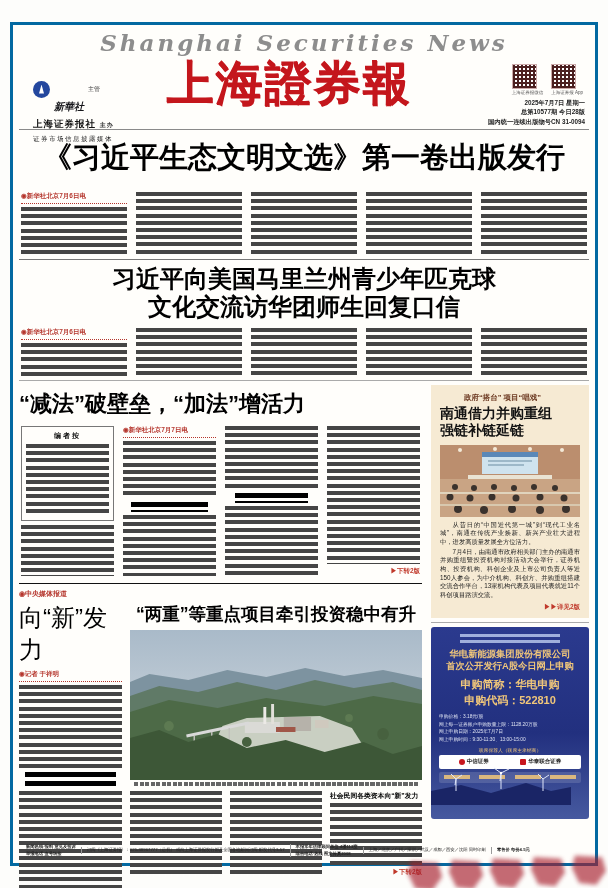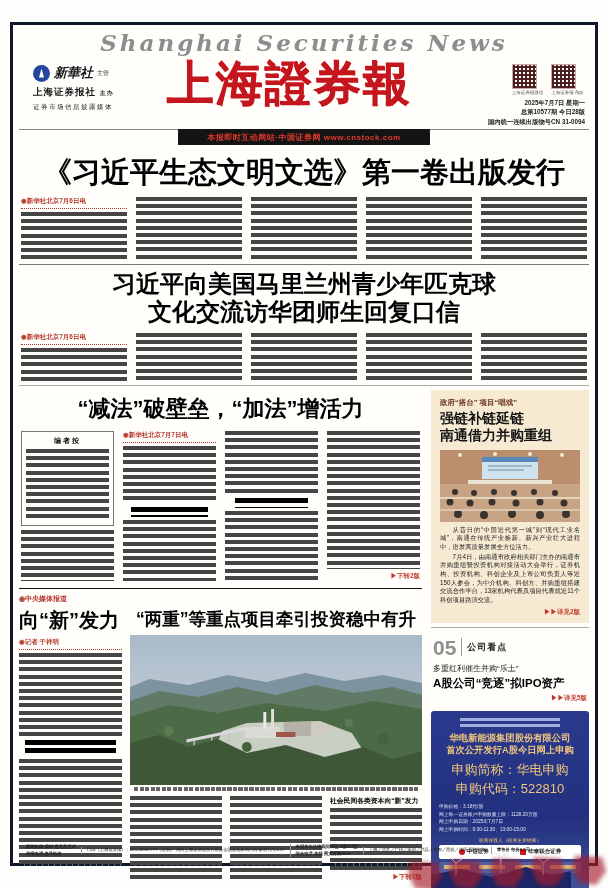--- a/index.html
+++ b/index.html
@@ -1,89 +1,89 @@
 <!DOCTYPE html>
 <html><head>
 <meta charset="utf-8">
 <style>
   html,body{margin:0;padding:0;}
   body{width:608px;height:888px;overflow:hidden;background:#f3f2ef;font-family:"Liberation Sans",sans-serif;}
   .page{position:relative;width:608px;height:888px;background:#fdfdfb;}
-  .frame{position:absolute;left:10px;right:10px;top:22px;bottom:22px;border:3px solid #0f172a;background:#fffefb;padding:3px 6px;box-sizing:border-box;}
+  .frame{position:absolute;left:10px;right:10px;top:22px;bottom:22px;border:3px solid #0369a1;background:#fffefb;padding:3px 6px;box-sizing:border-box;}
   
   .script-title{text-align:center;font-family:"DejaVu Serif",serif;font-style:italic;font-weight:bold;color:#8d8d8d;font-size:23px;letter-spacing:3px;margin-top:1px;}
   .header-row{display:flex;margin-top:2px;height:70px;}
   .brand-left{width:122px;padding-left:14px;box-sizing:border-box;}
   .xh-row{display:flex;align-items:center;gap:4px;margin-top:6px;}
   .xh-logo{width:17px;height:17px;border-radius:50%;background:#24479e;position:relative;flex:0 0 auto;}
   .xh-logo:before{content:"";position:absolute;left:6px;top:4px;width:5px;height:9px;background:#fff;clip-path:polygon(50% 0,100% 100%,0 100%);}
-  .xh-name{font-family:"DejaVu Serif",serif;font-weight:bold;font-style:italic;font-size:13px;color:#16161a;}
+  .xh-name{font-family:"DejaVu Serif",serif;font-weight:bold;font-style:italic;font-size:10px;color:#16161a;margin-top:36px;}
   .tiny-suffix{font-size:6px;color:#333;}
   .pub-row{margin-top:4px;font-size:9.5px;font-weight:bold;color:#111;letter-spacing:1px;}
   .tagline{margin-top:4px;font-size:6.5px;color:#222;letter-spacing:1.5px;}
   .brand-center{flex:1;text-align:center;}
   .cn-title{font-family:"DejaVu Serif",serif;font-weight:900;color:#c4161c;font-size:47px;line-height:1.05;letter-spacing:2px;text-shadow:0.5px 0.5px 0 #c4161c;}
   .brand-right{width:152px;box-sizing:border-box;padding-top:6px;}
   .qr-row{display:flex;gap:8px;justify-content:flex-end;padding-right:6px;}
   .qr-wrap{text-align:center;}
   .qr{width:25px;height:25px;background-color:#fff;border:1px solid #caa;box-sizing:border-box;background-image:repeating-linear-gradient(0deg,#4c2020 0 2px,transparent 2px 4px),repeating-linear-gradient(90deg,#4c2020 0 2px,transparent 2px 4px);}
   .qr-label{font-size:4.5px;color:#555;margin-top:1px;}
   .date-block{margin-top:3px;text-align:right;padding-right:4px;font-size:6.3px;color:#222;line-height:1.5;font-weight:bold;}
   .header-rule{border-top:1px solid #8a8a8a;margin-top:1px;}
   .black-bar{width:252px;margin:-1px auto 0;background:#141414;color:#e2392b;font-size:8px;font-weight:bold;text-align:center;padding:2.5px 0;letter-spacing:0.5px;}
   
-  .h1{font-size:29px;font-weight:900;color:#000;text-align:center;margin:8px 0 4px;letter-spacing:0px;}
+  .h1{font-size:29px;font-weight:900;color:#000;text-align:center;margin:8px 0 14px;letter-spacing:0px;}
   .h2{font-size:24px;font-weight:900;color:#000;text-align:center;line-height:1.18;margin:4px 0 6px;}
   .rule{border-top:1px solid #777;margin:5px 0;}
   .rule-light{border-top:1px solid #aaa;margin:4px 0;}
   
   .gk{background-image:repeating-linear-gradient(180deg,#454545 0 4px,transparent 4px 7.2px),repeating-linear-gradient(90deg,transparent 0 5px,rgba(255,255,255,.35) 5px 6px);}
   .gk-b{background-image:repeating-linear-gradient(180deg,#000 0 5px,transparent 5px 8.5px);}
   .cols{display:flex;gap:9px;padding:0 2px;}
   .col{flex:1;display:flex;flex-direction:column;}
   .byline{color:#b5352c;font-size:6.5px;font-weight:bold;padding-bottom:2px;border-bottom:1px dotted #b5352c;margin-bottom:3px;white-space:nowrap;}
   .jump{color:#c0392b;font-size:6.5px;font-weight:bold;text-align:right;margin-top:3px;}
   
   .main-lower{display:flex;gap:9px;margin-top:2px;}
   .left-main{flex:1;min-width:0;}
   .right-rail{width:158px;flex:0 0 158px;}
-  .h3{font-size:22px;font-weight:900;text-align:center;margin-top:4px;}
+  .h3{font-size:22px;font-weight:900;text-align:left;margin-top:4px;}
   .h3sub{font-size:13.5px;font-weight:500;text-align:center;margin-top:3px;color:#111;}
   .editor-box{border:1px solid #777;padding:4px;margin-bottom:4px;}
   .editor-label{text-align:center;font-size:7px;font-weight:bold;letter-spacing:2px;margin-bottom:3px;color:#111;}
   .thick-rule{border-top:1.5px solid #111;margin:7px 0 5px;}
   
   .bottom-sec{display:flex;gap:8px;}
   .bcol-left{width:103px;flex:0 0 103px;}
   .tag{color:#b5352c;font-size:7px;font-weight:bold;}
-  .h-left{font-size:20px;font-weight:700;margin:3px 0 4px;}
+  .h-left{font-size:24px;font-weight:400;margin:3px 0 4px;}
   .h-main{font-size:17.5px;font-weight:900;text-align:center;margin:13px 0 4px;white-space:nowrap;}
   .photo{width:100%;height:150px;display:block;}
   .caption-line{height:4px;margin:2px 4px 0;background-image:repeating-linear-gradient(90deg,#666 0 4px,transparent 4px 5.5px);}
   .photo-cols{display:flex;gap:8px;margin-top:5px;}
   .subhead-sm{font-size:6.8px;font-weight:bold;color:#000;margin-bottom:2px;}
   
   .sidebar-box{background:#f6ead3;padding:8px 9px 6px;box-sizing:border-box;}
-  .sb-kicker{font-size:7.5px;font-weight:bold;color:#6d3a22;}
+  .sb-kicker{font-size:7.5px;font-weight:bold;color:#6d3a22;margin-left:24px;}
   .sb-title{font-size:14px;font-weight:900;color:#131313;line-height:1.25;margin-top:2px;}
   .sb-photo{width:100%;height:72px;display:block;margin-top:5px;}
   .sb-body{font-size:6.3px;line-height:1.38;color:#222;text-align:justify;margin-top:4px;}
   .sb-body p{margin:0 0 1px;text-indent:2em;}
   .sec05{padding:5px 2px 4px;}
   .sec05-head{display:flex;align-items:center;gap:5px;}
   .sec05-num{font-size:21px;font-weight:bold;color:#8f8f8f;line-height:1;}
   .sec05-bar{width:1px;height:18px;background:#999;}
   .sec05-label{font-size:9px;font-weight:bold;color:#222;letter-spacing:1px;}
   .sec05-kicker{font-size:8px;color:#222;margin-top:5px;}
   .sec05-title{font-size:11.5px;font-weight:900;color:#000;margin-top:2px;}
   
   .ad{margin-top:4px;height:192px;background:linear-gradient(180deg,#2b3a8e 0%,#22307f 55%,#46599f 100%);border-radius:3px;position:relative;overflow:hidden;color:#fff;padding:7px 8px;box-sizing:border-box;}
   .ad-logo{height:10px;width:70%;margin:0 auto;background-image:repeating-linear-gradient(180deg,rgba(190,205,240,.8) 0 3px,transparent 3px 6px);}
   .ad-title{color:#f0c67a;font-weight:bold;font-size:9.3px;text-align:center;line-height:1.35;margin-top:4px;}
-  .ad-kv{color:#f0c67a;font-size:13px;font-weight:normal;text-align:center;margin-top:3px;line-height:1.5;}
+  .ad-kv{color:#f0c67a;font-size:11px;font-weight:bold;text-align:center;margin-top:3px;line-height:1.5;}
   .ad-lines{margin-top:4px;font-size:4.8px;line-height:1.6;color:#e8ecf8;opacity:.95;}
   .ad-sponsor-label{color:#f0c67a;font-size:4.8px;text-align:center;margin-top:3px;}
   .ad-sponsor{margin-top:2px;background:#fff;border-radius:2px;height:14px;display:flex;align-items:center;justify-content:space-around;padding:0 4px;}
   .sp-chip{display:flex;align-items:center;gap:2px;color:#222;font-size:5.5px;font-weight:bold;}
   .sp-ico{width:6px;height:6px;background:#c8161e;border-radius:50%;}
   .sp-ico.sq{border-radius:1px;}
   .ad-band{margin-top:3px;background:rgba(255,255,255,.14);border-radius:2px;height:11px;display:flex;align-items:center;justify-content:space-around;}
   .band-dash{width:26px;height:3.5px;background:rgba(242,200,121,.85);}
   .ad-turbines{position:absolute;left:0;right:0;bottom:14px;height:40px;}
   
@@ -129,21 +129,20 @@
           </div>
         </div>
         <div class="date-block">
           <div>2025年7月7日 星期一</div>
           <div>总第10577期 今日28版</div>
           <div>国内统一连续出版物号CN 31-0094</div>
         </div>
       </div>
     </div>
     <div class="header-rule"></div>
-    <div class="black-bar">本报即时互动网站·中国证券网 www.cnstock.com</div>
 
     <div class="h1">《习近平生态文明文选》第一卷出版发行</div>
     <div class="cols" style="height:62px;">
       <div class="col">
         <div class="byline">◉新华社北京7月6日电</div>
         <div class="gk" style="flex:1;"></div>
       </div>
       <div class="col">
           <div class="gk" style="flex:1;"></div>
         </div>
@@ -265,22 +264,22 @@
               </div>
             </div>
           </div>
         </div>
       </div>
 
       <div class="right-rail">
         <div class="sidebar-box">
           <div class="sb-kicker">政府“搭台” 项目“唱戏”</div>
           <div class="sb-title">
+            <div>南通借力并购重组</div>
             <div>强链补链延链</div>
-            <div>南通借力并购重组</div>
           </div>
           <svg class="sb-photo" viewBox="0 0 140 72" preserveAspectRatio="none">
             <rect width="140" height="72" fill="#c9a484"></rect>
             <rect width="140" height="34" fill="#bb8e6e"></rect>
             <circle cx="20" cy="5" r="2" fill="#f4ead8"></circle>
               <circle cx="55" cy="4" r="2" fill="#f4ead8"></circle>
               <circle cx="90" cy="4" r="2" fill="#f4ead8"></circle>
               <circle cx="122" cy="5" r="2" fill="#f4ead8"></circle>
             <rect x="42" y="7" width="56" height="22" fill="#cfe3ee"></rect>
             <rect x="42" y="7" width="56" height="5" fill="#5a88b8"></rect>
@@ -310,30 +309,20 @@
             <rect x="0" y="59" width="140" height="2" fill="#d8c8ae"></rect>
           </svg>
           <div class="sb-body">
             <p>从昔日的“中国近代第一城”到“现代工业名城”，南通在传统产业焕新、新兴产业壮大进程中，迸发高质量发展全方位活力。</p>
             <p>7月4日，由南通市政府相关部门主办的南通市并购重组暨投资机构对接活动大会举行，证券机构、投资机构、科创企业及上市公司负责人等近150人参会，为中介机构、科创方、并购重组搭建交流合作平台，13家机构代表及项目代表就近11个科创项目路演交流。</p>
           </div>
           <div class="jump">▶▶详见2版</div>
         </div>
         <div class="rule-light"></div>
 
-        <div class="sec05">
-          <div class="sec05-head">
-            <div class="sec05-num">05</div>
-            <div class="sec05-bar"></div>
-            <div class="sec05-label">公司看点</div>
-          </div>
-          <div class="sec05-kicker">多重红利催生并购“乐土”</div>
-          <div class="sec05-title">A股公司“竞逐”拟IPO资产</div>
-          <div class="jump">▶▶详见5版</div>
-        </div>
 
         <div class="ad">
           <div class="ad-logo"></div>
           <div class="ad-title">
             <div>华电新能源集团股份有限公司</div>
             <div>首次公开发行A股今日网上申购</div>
           </div>
           <div class="ad-kv">
             <div>申购简称：华电申购</div>
             <div>申购代码：522810</div>

